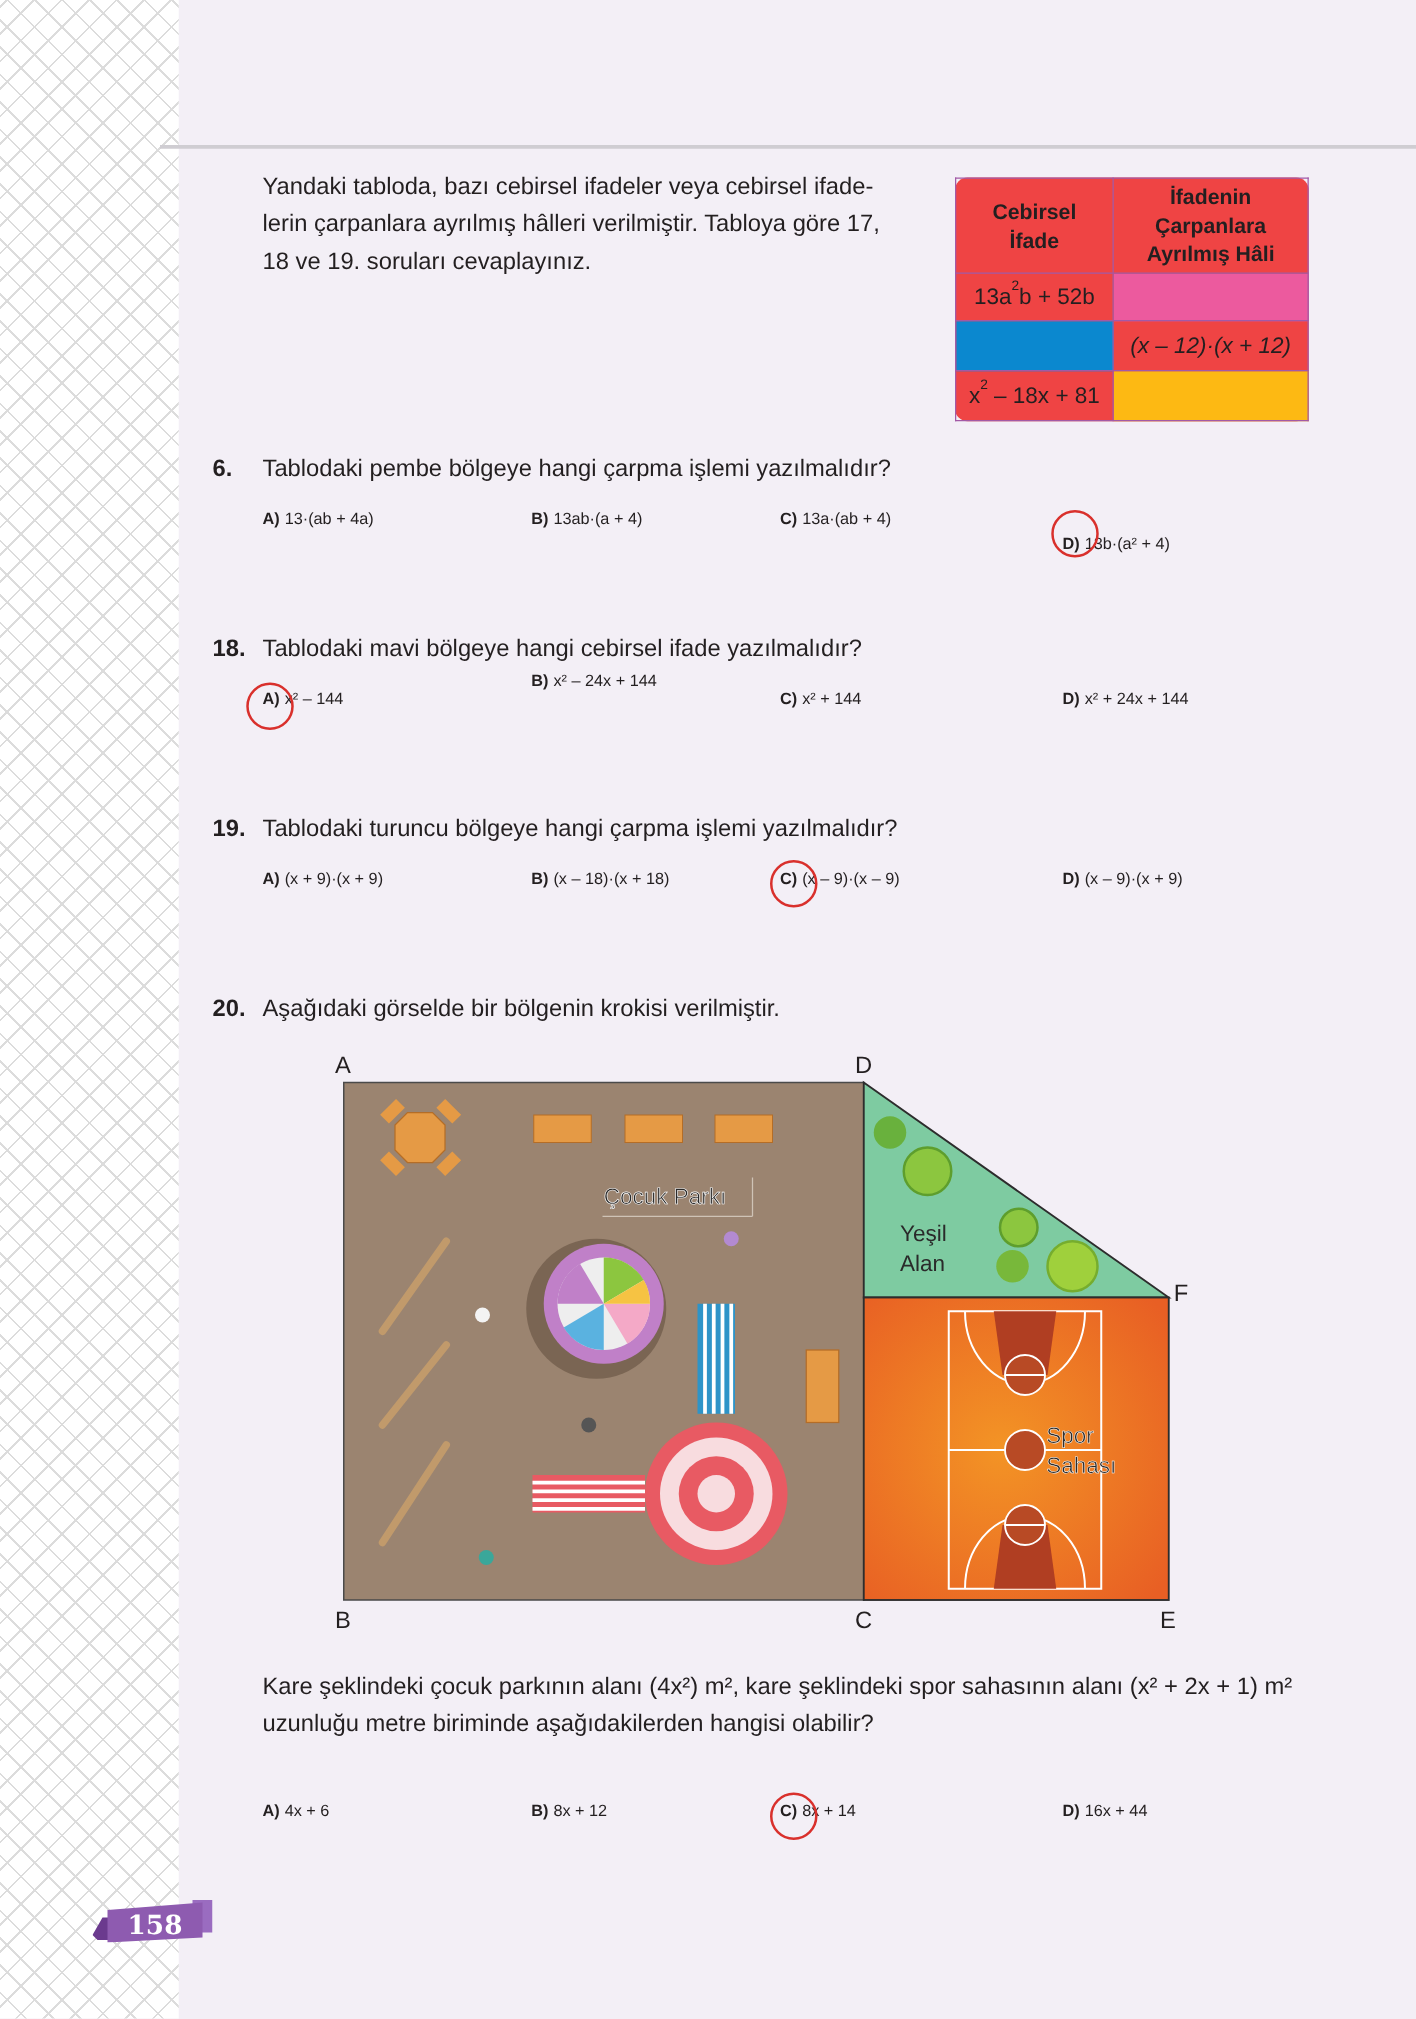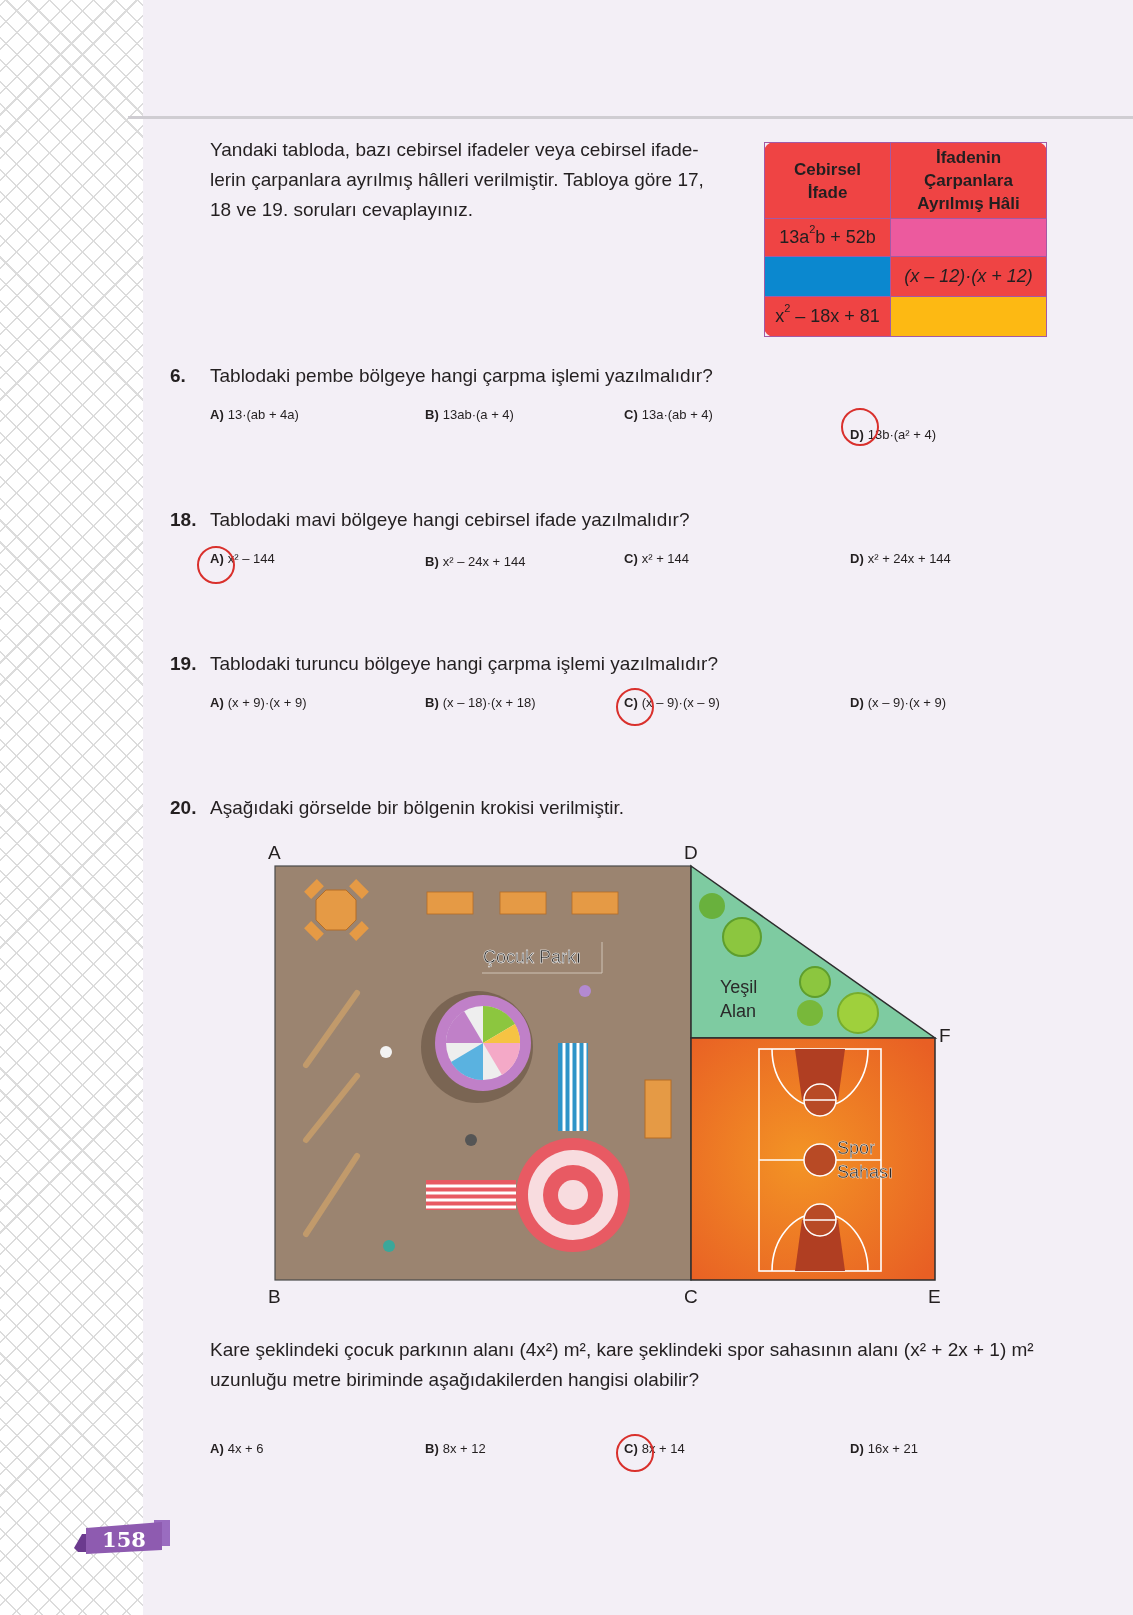--- a/index.html
+++ b/index.html
@@ -77,21 +77,21 @@
 <div class="opt" style="left:210px; top:407px;"><b>A)</b><span>13·(ab + 4a)</span></div>
 <div class="opt" style="left:425px; top:407px;"><b>B)</b><span>13ab·(a + 4)</span></div>
 <div class="opt" style="left:624px; top:407px;"><b>C)</b><span>13a·(ab + 4)</span></div>
 <div class="opt" style="left:850px; top:407px;margin-top:20px;"><b>D)</b><span>13b·(a² + 4)</span></div>
 <div class="circle" style="left:841px; top:408px;"></div>
 
 <div class="q" style="top:509px;">
   <span class="q-num">18.</span><span>Tablodaki mavi bölgeye hangi cebirsel ifade yazılmalıdır?</span>
 </div>
 <div class="opt" style="left:210px; top:551px;"><b>A)</b><span>x² – 144</span></div>
-<div class="opt" style="left:425px; top:554px;"><b>B)</b><span>x² – 24x + 144</span></div>
+<div class="opt" style="left:425px; top:537px;"><b>B)</b><span>x² – 24x + 144</span></div>
 <div class="opt" style="left:624px; top:551px;"><b>C)</b><span>x² + 144</span></div>
 <div class="opt" style="left:850px; top:551px;"><b>D)</b><span>x² + 24x + 144</span></div>
 <div class="circle" style="left:197px; top:546px;"></div>
 
 <div class="q" style="top:653px;">
   <span class="q-num">19.</span><span>Tablodaki turuncu bölgeye hangi çarpma işlemi yazılmalıdır?</span>
 </div>
 <div class="opt" style="left:210px; top:695px;"><b>A)</b><span>(x + 9)·(x + 9)</span></div>
 <div class="opt" style="left:425px; top:695px;"><b>B)</b><span>(x – 18)·(x + 18)</span></div>
 <div class="opt" style="left:624px; top:695px;"><b>C)</b><span>(x – 9)·(x – 9)</span></div>
@@ -211,21 +211,21 @@
   <text x="837" y="1178" font-family="Liberation Sans, sans-serif" font-size="18" fill="#2a2a2a" stroke="#fff" stroke-width="0.4">Sahası</text>
 </svg>
 
 <div class="abs txt" style="left:210px; top:1335px; width:850px; white-space:nowrap;">
   <div>Kare şeklindeki çocuk parkının alanı (4x²) m², kare şeklindeki spor sahasının alanı (x² + 2x + 1) m²</div>
   <div>uzunluğu metre biriminde aşağıdakilerden hangisi olabilir?</div>
 </div>
 <div class="opt" style="left:210px; top:1441px;"><b>A)</b><span>4x + 6</span></div>
 <div class="opt" style="left:425px; top:1441px;"><b>B)</b><span>8x + 12</span></div>
 <div class="opt" style="left:624px; top:1441px;"><b>C)</b><span>8x + 14</span></div>
-<div class="opt" style="left:850px; top:1441px;"><b>D)</b><span>16x + 21</span></div>
+<div class="opt" style="left:850px; top:1441px;"><b>D)</b><span>16x + 44</span></div>
 <div class="circle" style="left:616px; top:1434px;"></div>
 
 <svg class="page-badge" viewBox="0 0 96 36">
   <polygon points="0,30 8,16 18,16 18,34 4,34" fill="#6b3a8e"></polygon>
   <polygon points="80,2 96,2 96,28 80,28" fill="#9a6cc0"></polygon>
   <polygon points="12,10 88,4 88,32 12,36" fill="#8e5bb0"></polygon>
   <text x="50" y="29" text-anchor="middle" font-family="DejaVu Serif, serif" font-weight="bold" font-size="21" fill="#fff">158</text>
 </svg>
 
 </body></html>

